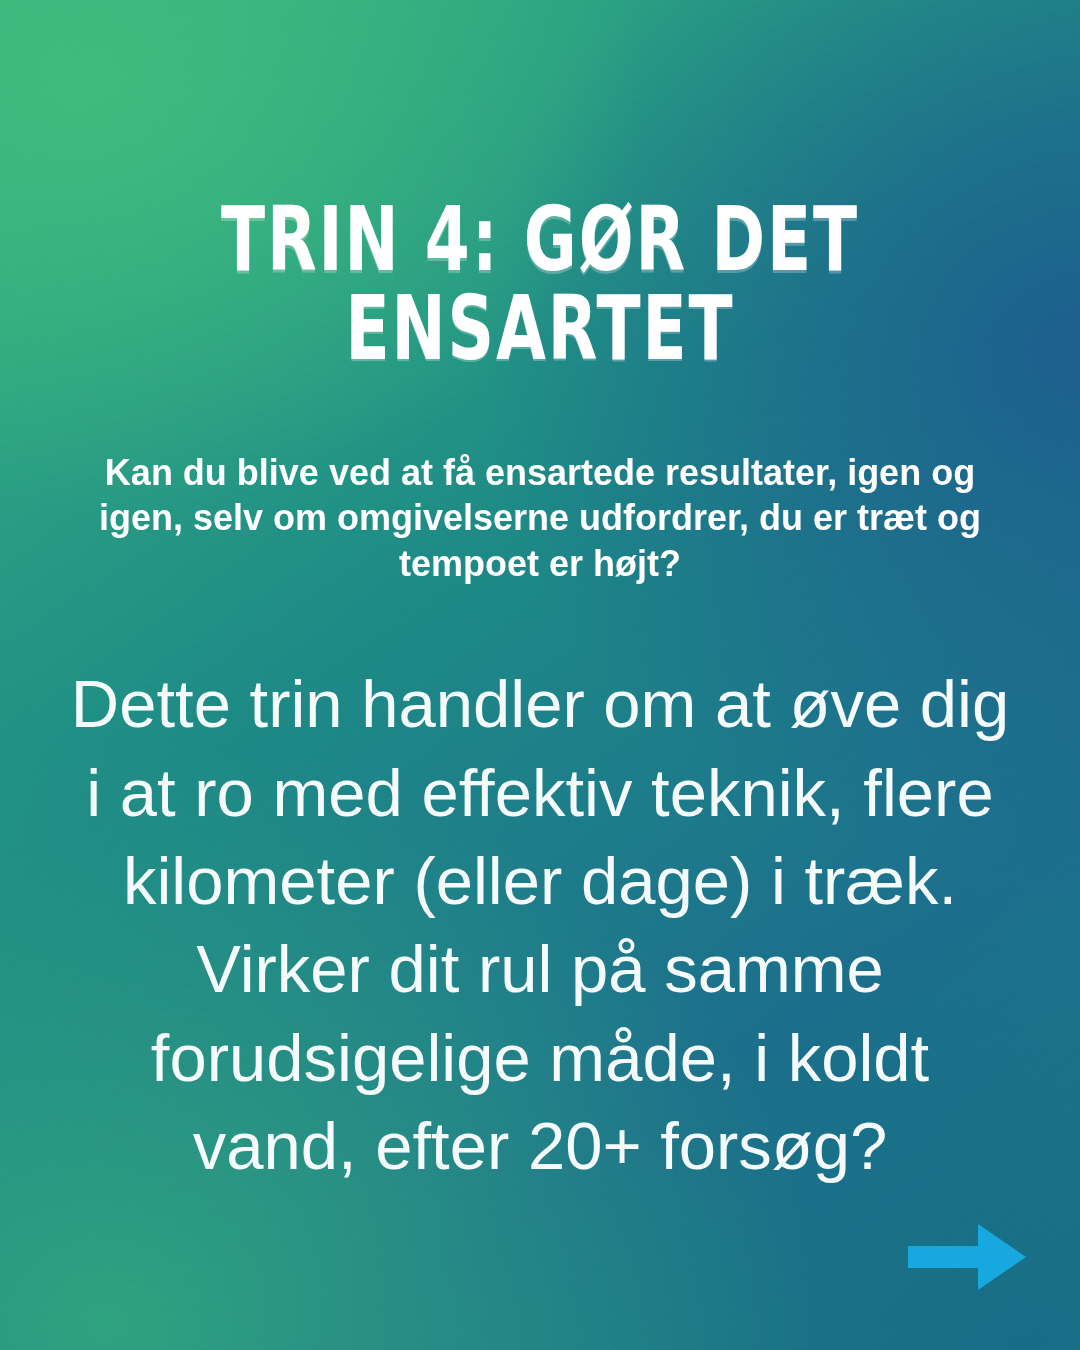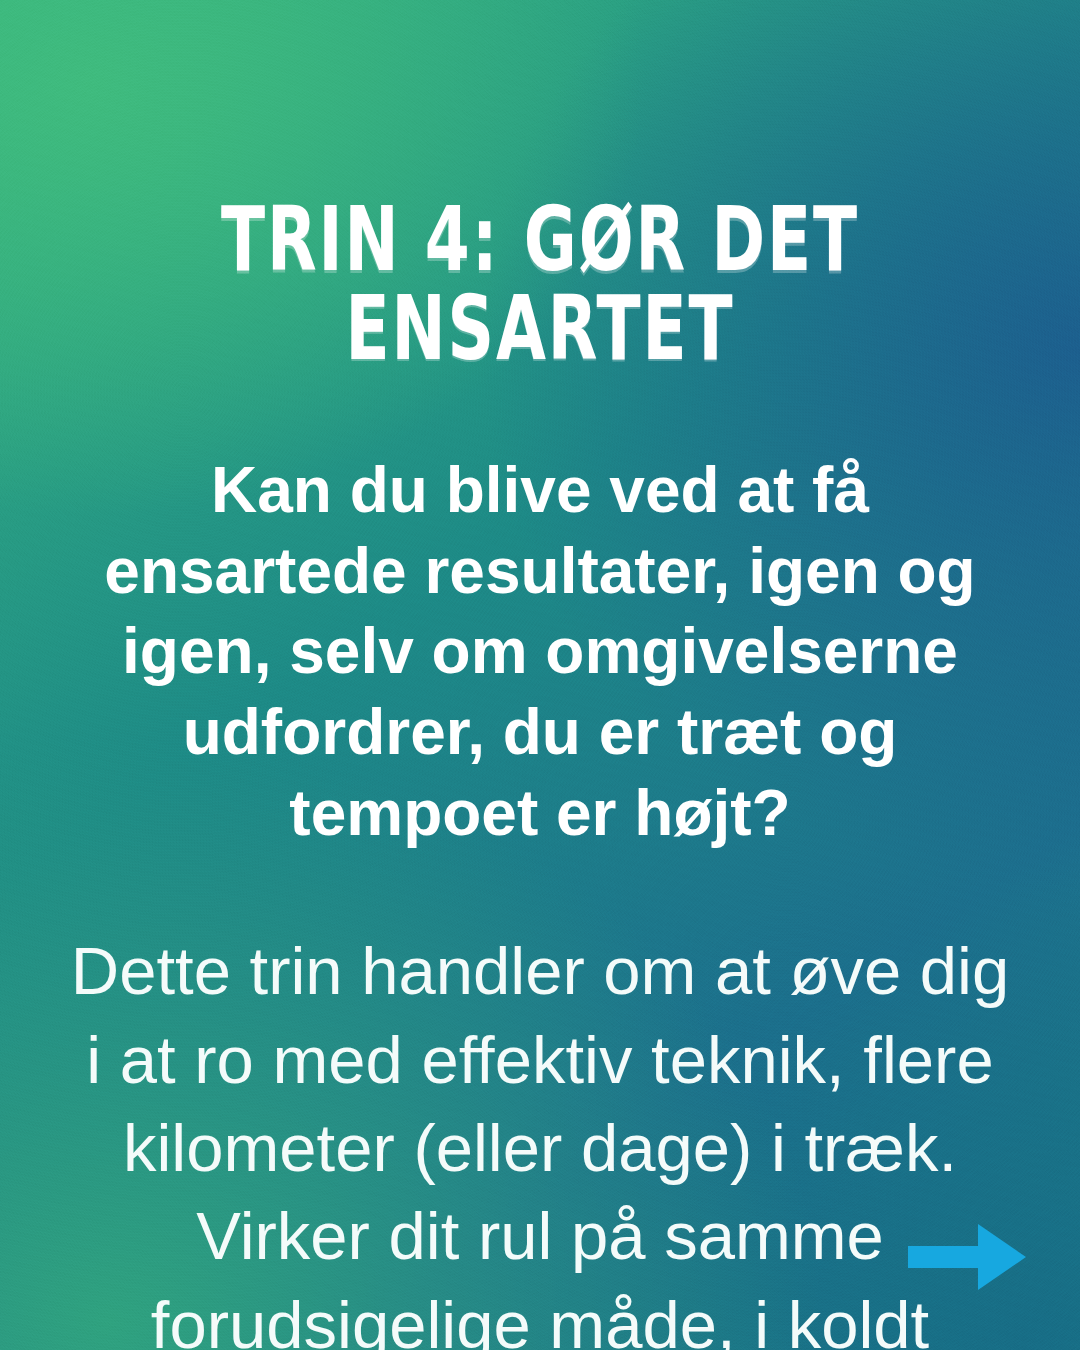--- a/index.html
+++ b/index.html
@@ -52,21 +52,21 @@
     text-align: center;
     line-height: 1;
     transform: scaleY(1.30) scaleX(0.95);
     transform-origin: center top;
     text-shadow: 0 2px 0 rgba(255,255,255,.25);
   }
   .lead {
     margin-top: 118px;
     width: 900px;
     color: #ffffff;
-    font-size: 64px;
+    font-size: 36px;
     font-weight: bold;
     line-height: 1.26;
     text-align: center;
   }
   .body {
     margin-top: 74px;
     width: 940px;
     color: #f4fbfa;
     font-size: 67px;
     font-weight: 400;

